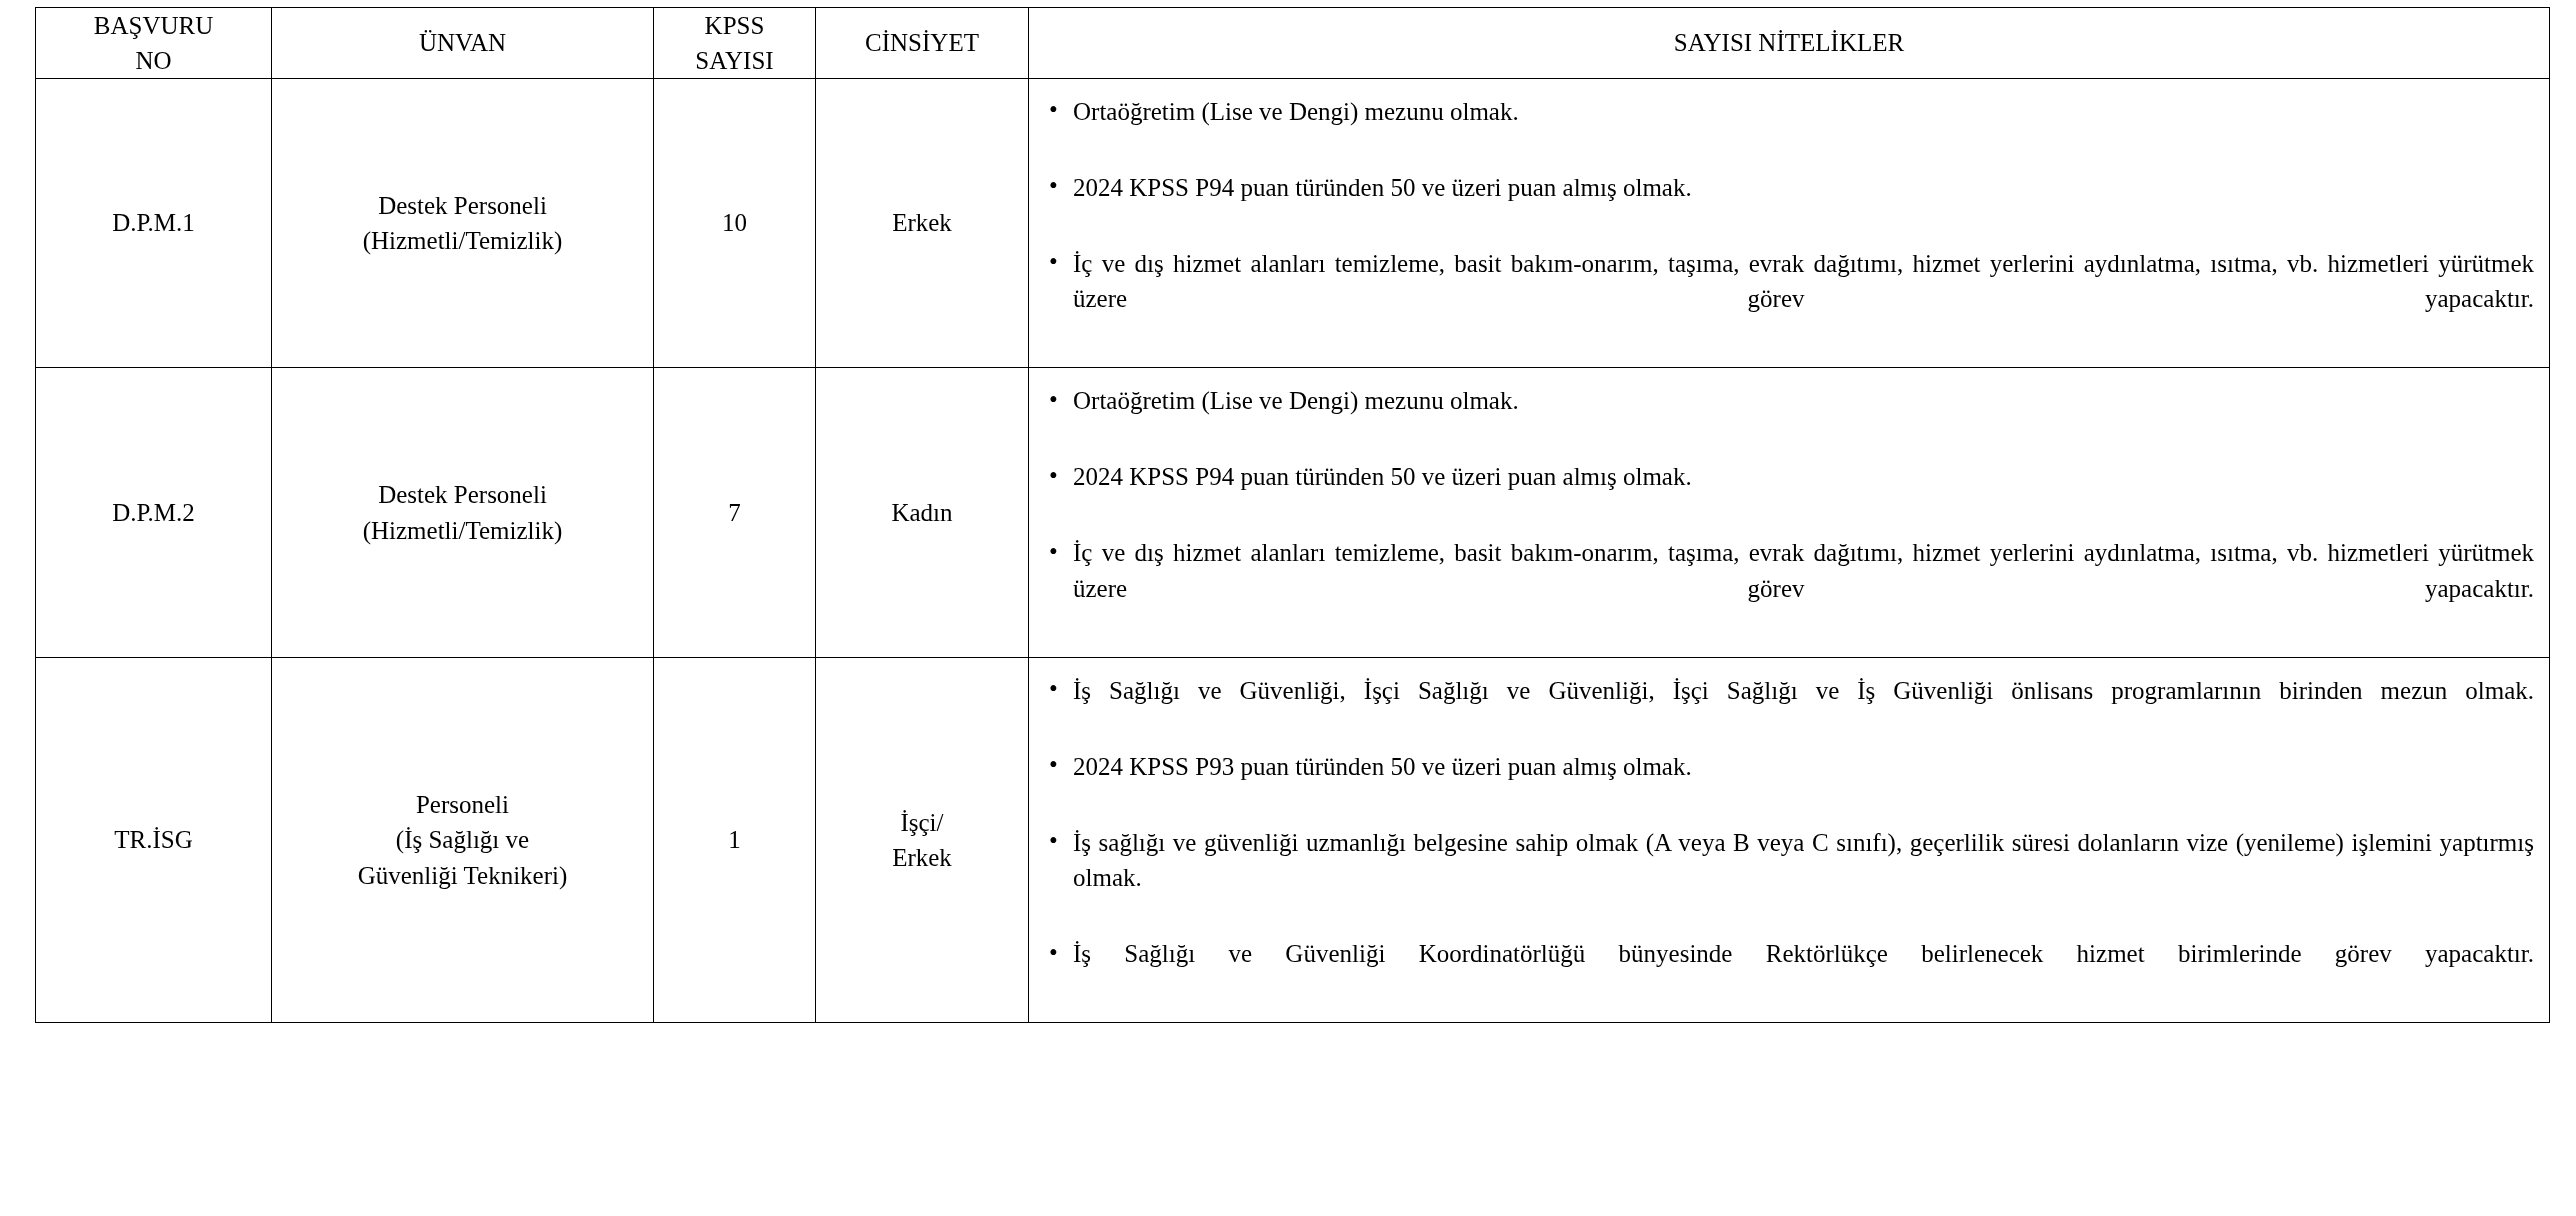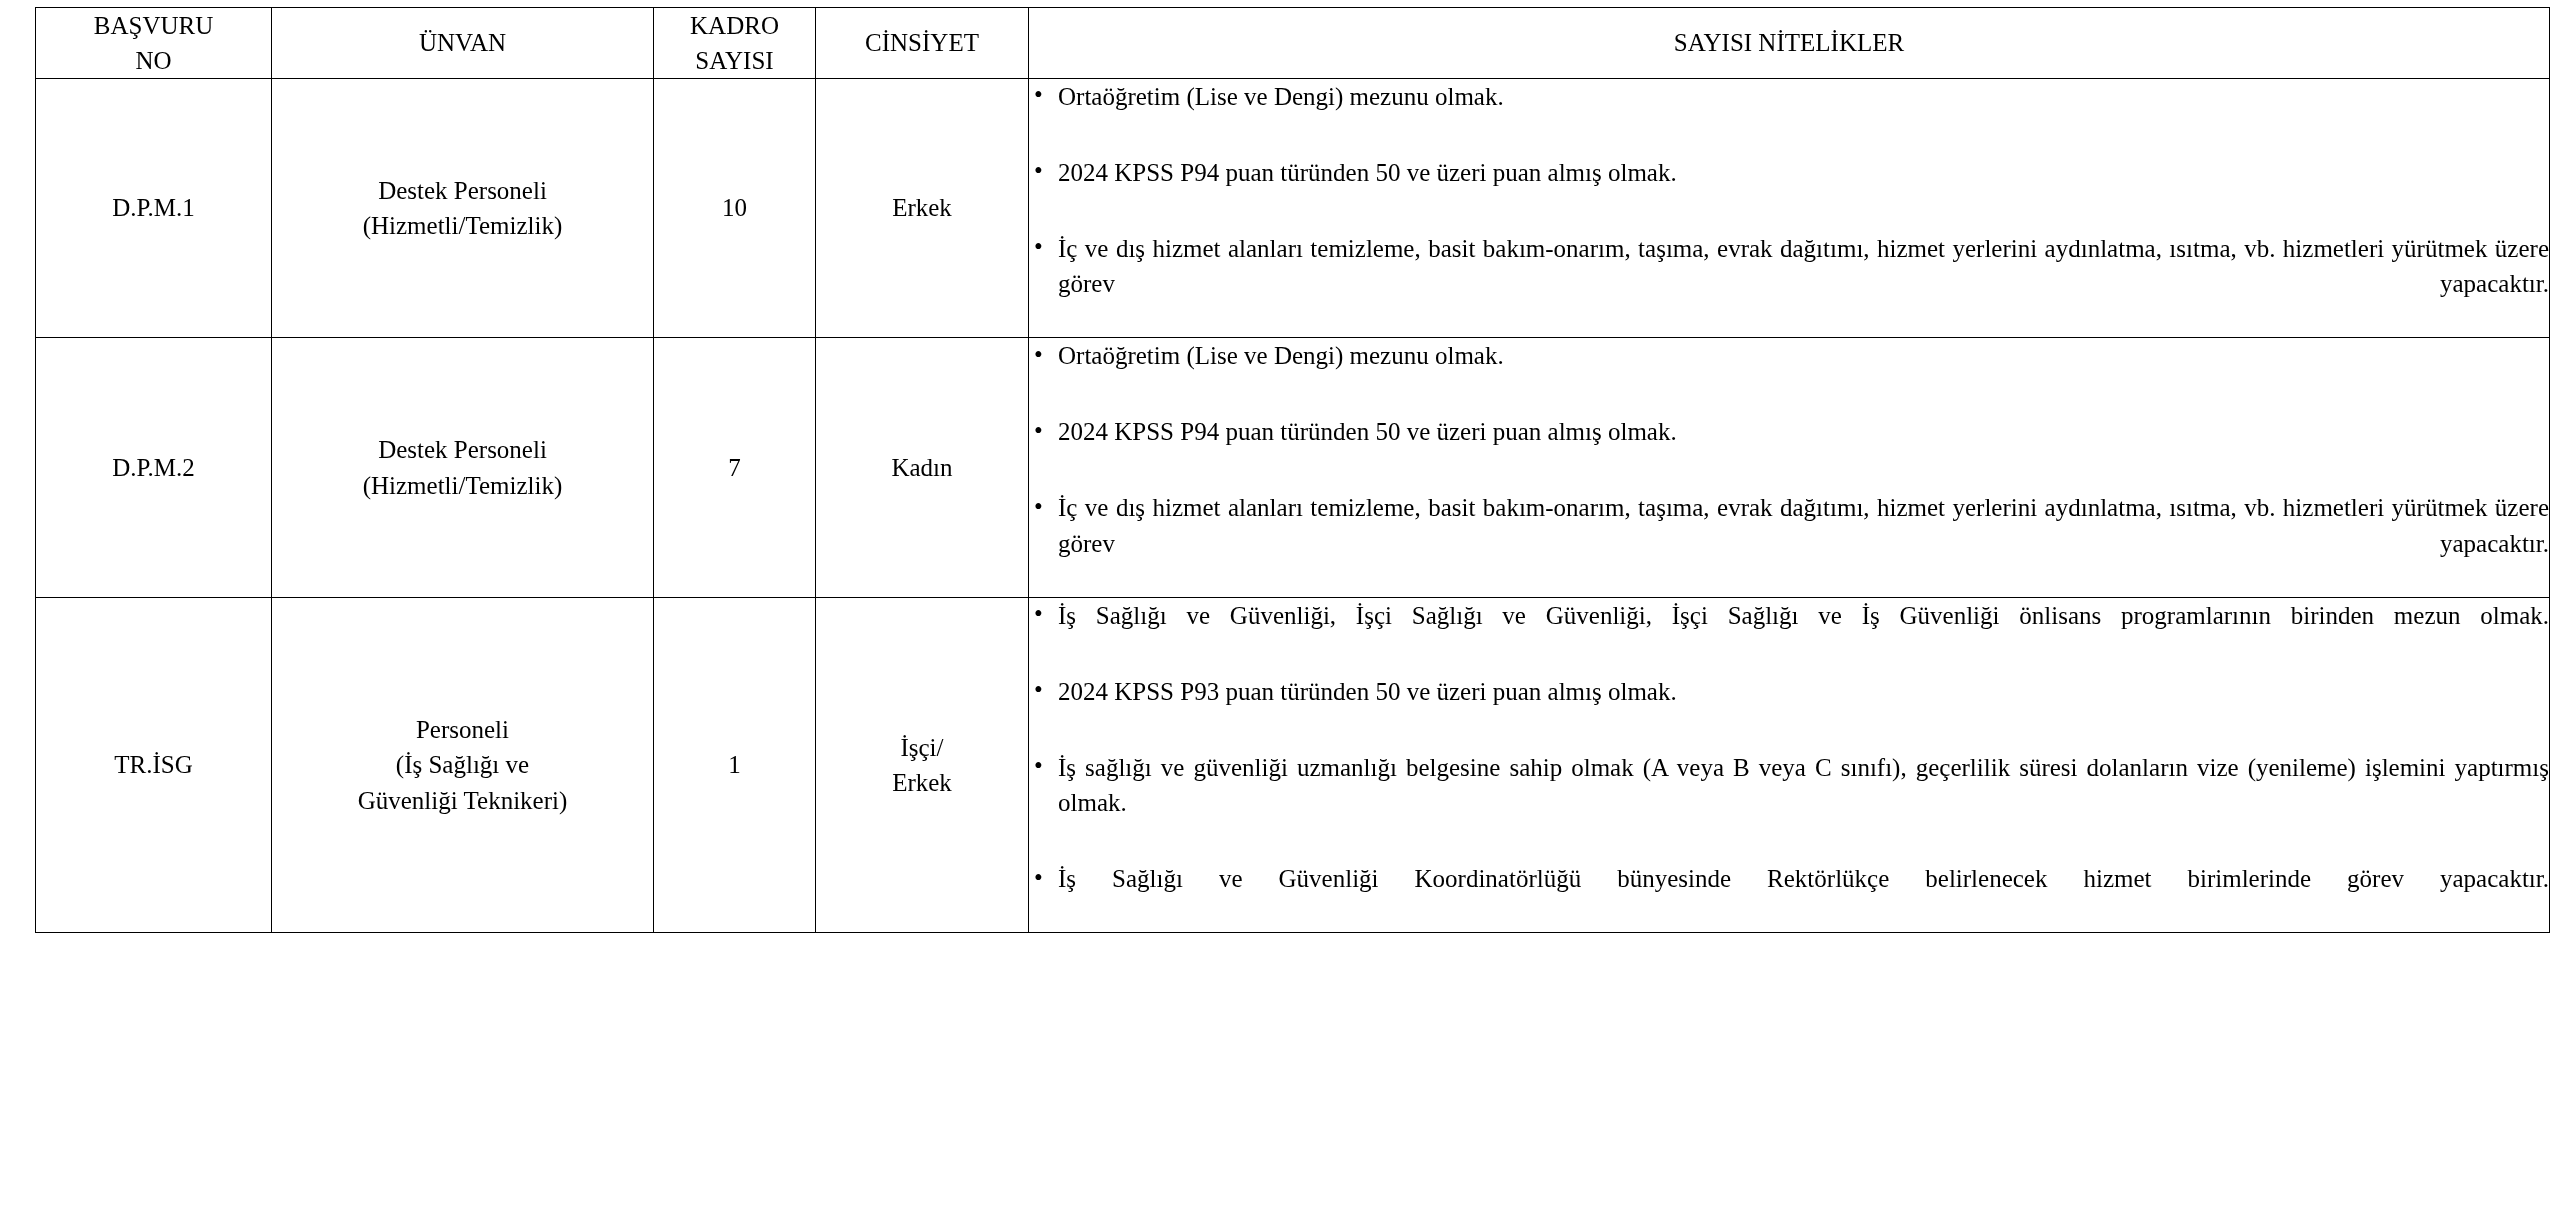--- a/index.html
+++ b/index.html
@@ -57,21 +57,21 @@
   .cell-center .ln {
     display: block;
   }
   .nitelik {
     padding: 11.8px 20px 11.8px 13.5px;
     text-align: justify;
     text-justify: inter-word;
   }
   ul.bullets {
     list-style: none;
-    margin: 0;
+    margin: 15px;
     padding: 0;
   }
   ul.bullets > li {
     position: relative;
     padding-left: 29px;
     margin: 0 0 5px 0;
     text-align: justify;
     text-justify: inter-word;
   }
   ul.bullets > li:last-child {
@@ -111,21 +111,21 @@
     <thead>
       <tr>
         <th>
           <span class="hl">BAŞVURU</span>
           <span class="hl">NO</span>
         </th>
         <th>
           <span class="hl">ÜNVAN</span>
         </th>
         <th>
-          <span class="hl">KADRO</span>
+          <span class="hl">KPSS</span>
           <span class="hl">SAYISI</span>
         </th>
         <th>
           <span class="hl">CİNSİYET</span>
         </th>
         <th>
           <span class="hl">SAYISI NİTELİKLER</span>
         </th>
       </tr>
     </thead>

